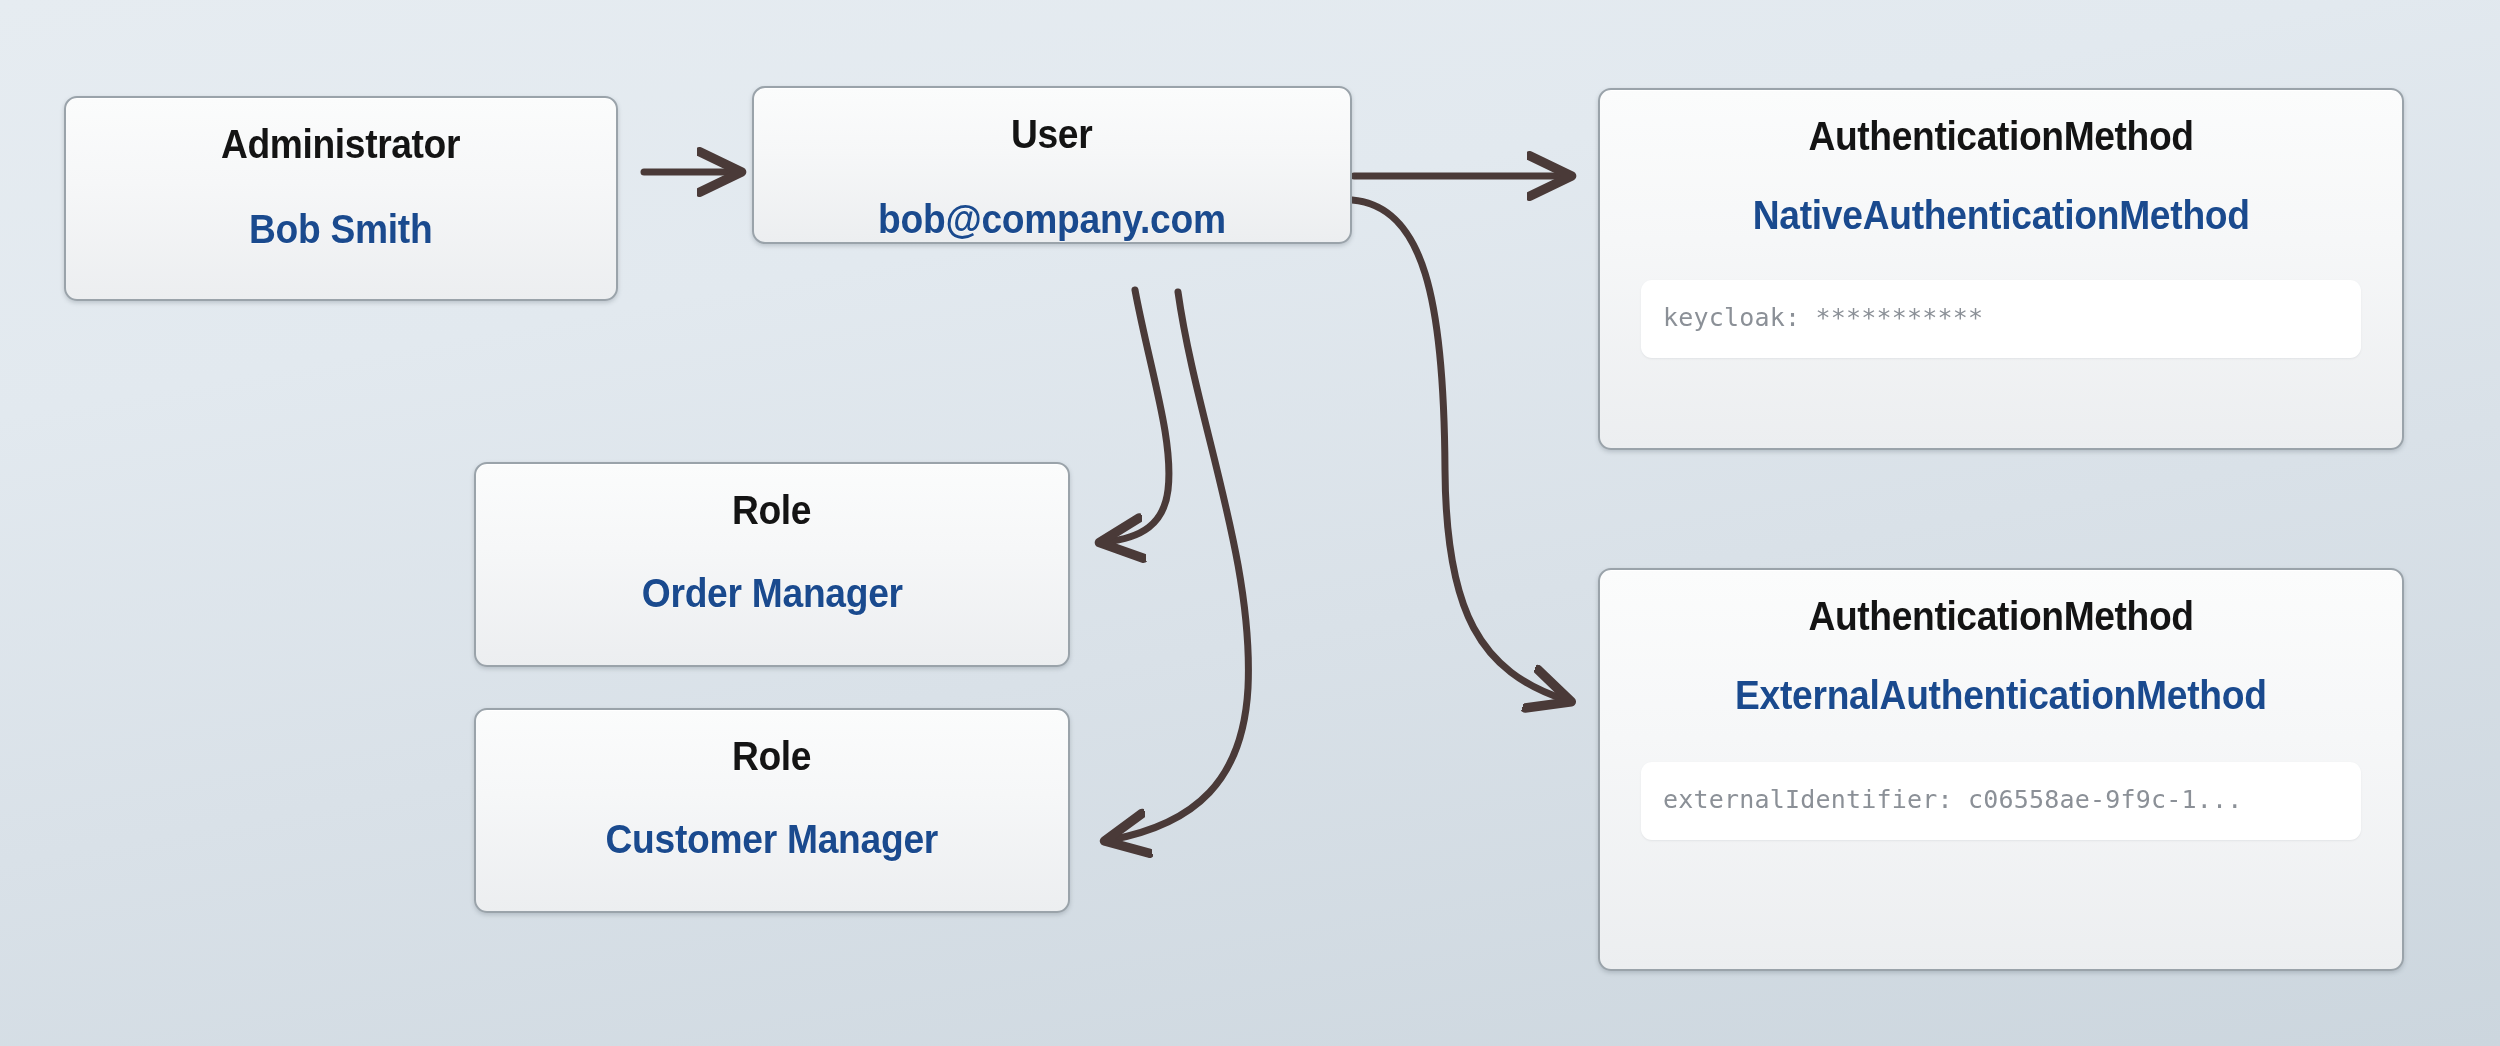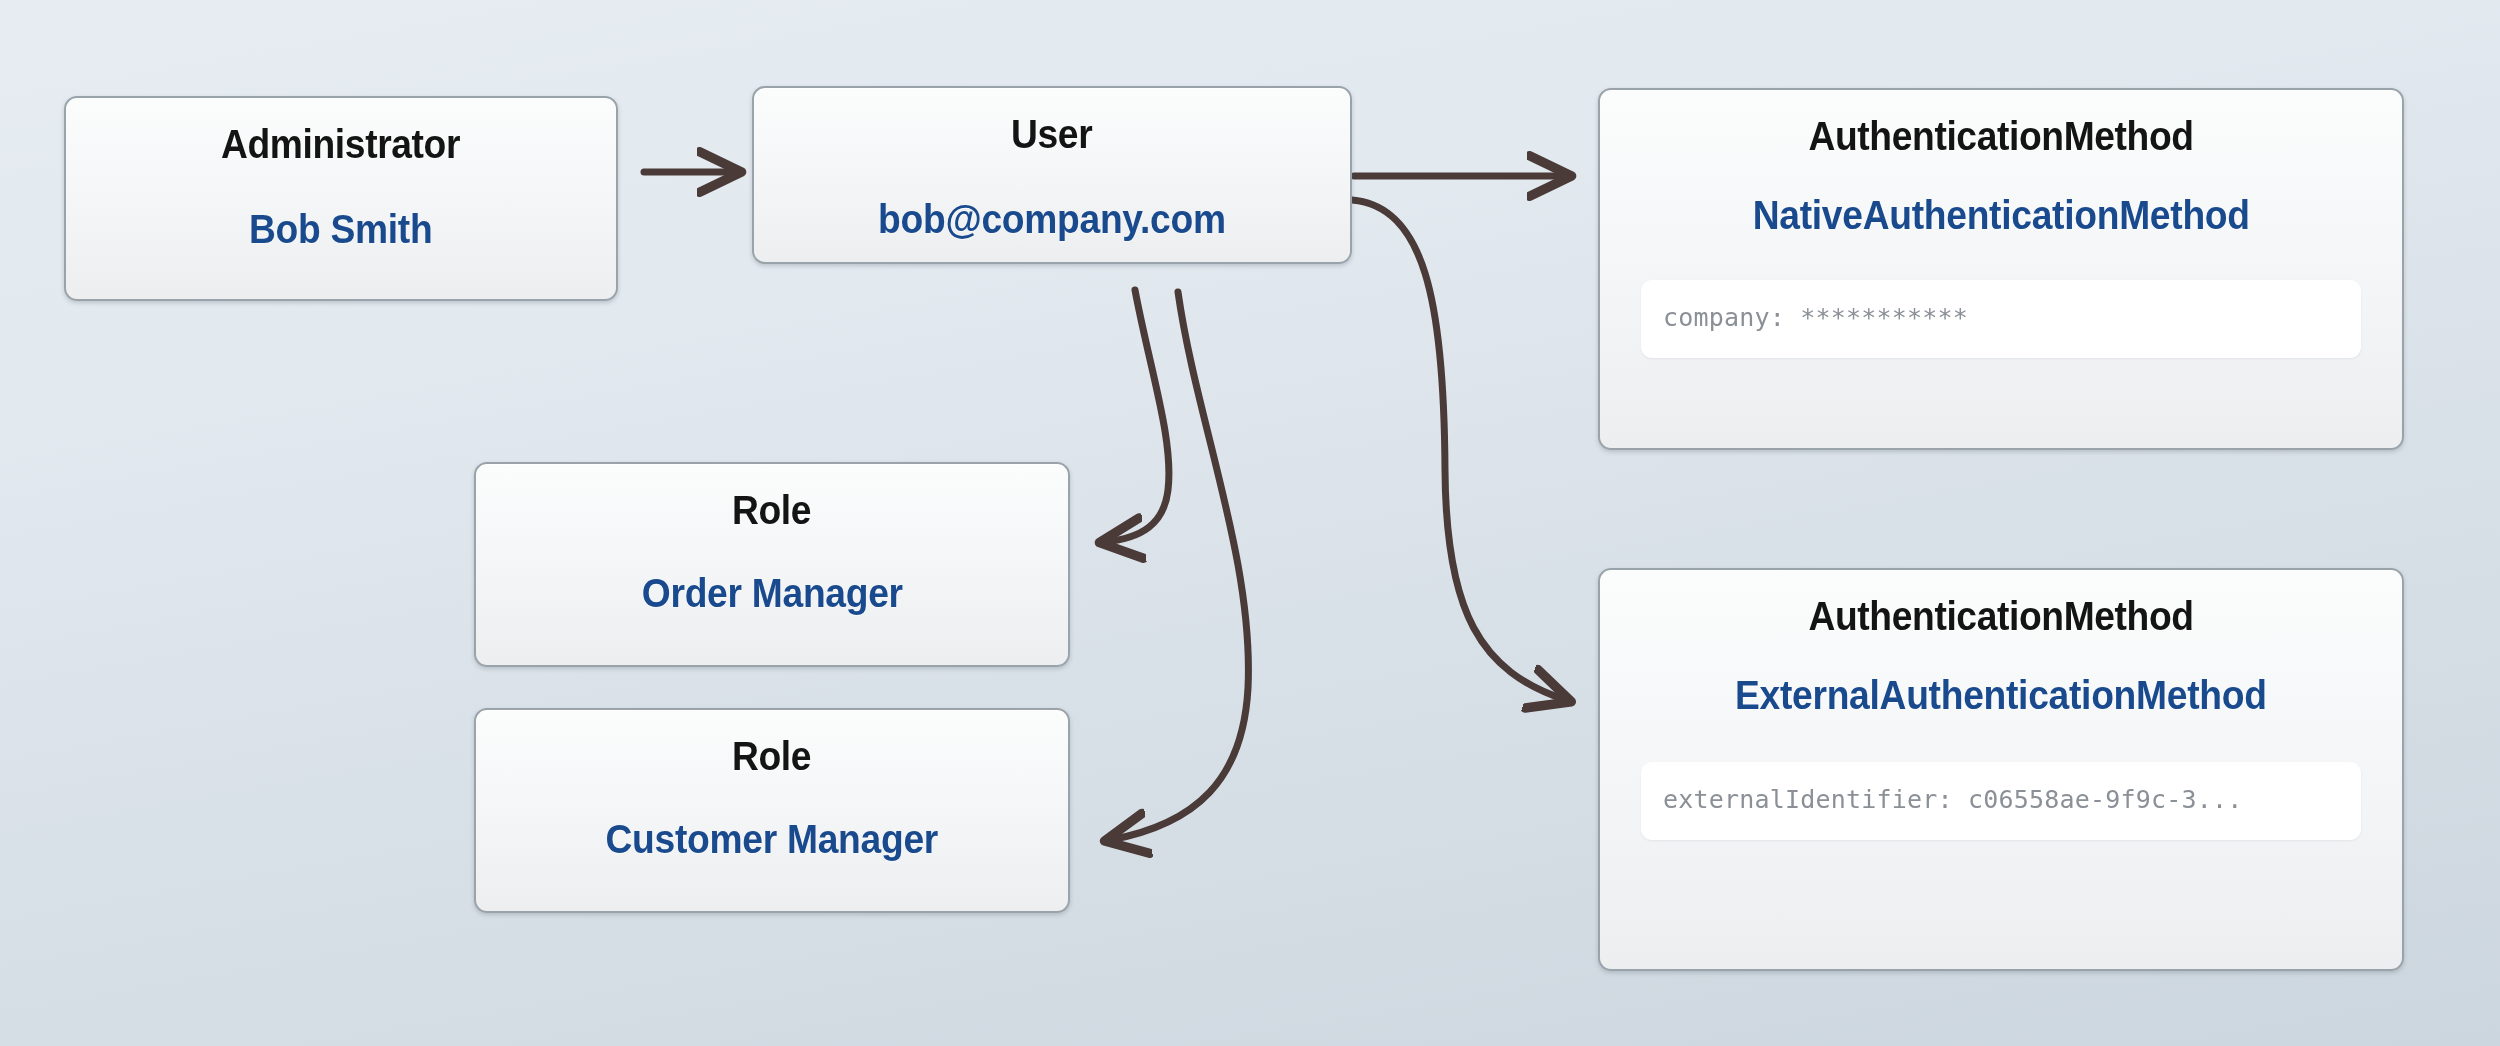--- a/index.html
+++ b/index.html
@@ -52,21 +52,21 @@
     font-family:"DejaVu Sans Mono","Liberation Mono",monospace;
     font-size:25px;
     color:#8b9097;
     line-height:1.45;
     white-space:pre;
     letter-spacing:.2px;
   }
 
   
   #card-administrator{left:64px;  top:96px;  width:554px;  height:205px;}
-  #card-user{         left:752px; top:86px;  width:600px;  height:178px;}
+  #card-user{         left:752px; top:86px;  width:600px;  height:158px;}
   #card-role-order{   left:474px; top:462px; width:596px;  height:205px;}
   #card-role-customer{left:474px; top:708px; width:596px;  height:205px;}
   #card-auth-native{  left:1598px;top:88px;  width:806px;  height:362px;}
   #card-auth-external{left:1598px;top:568px; width:806px;  height:403px;}
 
   #card-administrator .card-title,
   #card-user .card-title{margin-top:24px;}
   #card-administrator .card-sub,
   #card-user .card-sub{margin-top:40px;}
 
@@ -130,25 +130,25 @@
 
   <div class="card" id="card-role-customer">
     <div class="card-title">Role</div>
     <div class="card-sub">Customer Manager</div>
   </div>
 
   <div class="card" id="card-auth-native">
     <div class="card-title">AuthenticationMethod</div>
     <div class="card-sub">NativeAuthenticationMethod</div>
     <div class="codebox">
-      <div class="codeline">company: ***********</div>
+      <div class="codeline">keycloak: ***********</div>
     </div>
   </div>
 
   <div class="card" id="card-auth-external">
     <div class="card-title">AuthenticationMethod</div>
     <div class="card-sub">ExternalAuthenticationMethod</div>
     <div class="codebox">
-      <div class="codeline">externalIdentifier: c06558ae-9f9c-3...</div>
+      <div class="codeline">externalIdentifier: c06558ae-9f9c-1...</div>
     </div>
   </div>
 
 </div>
 
 </body></html>

